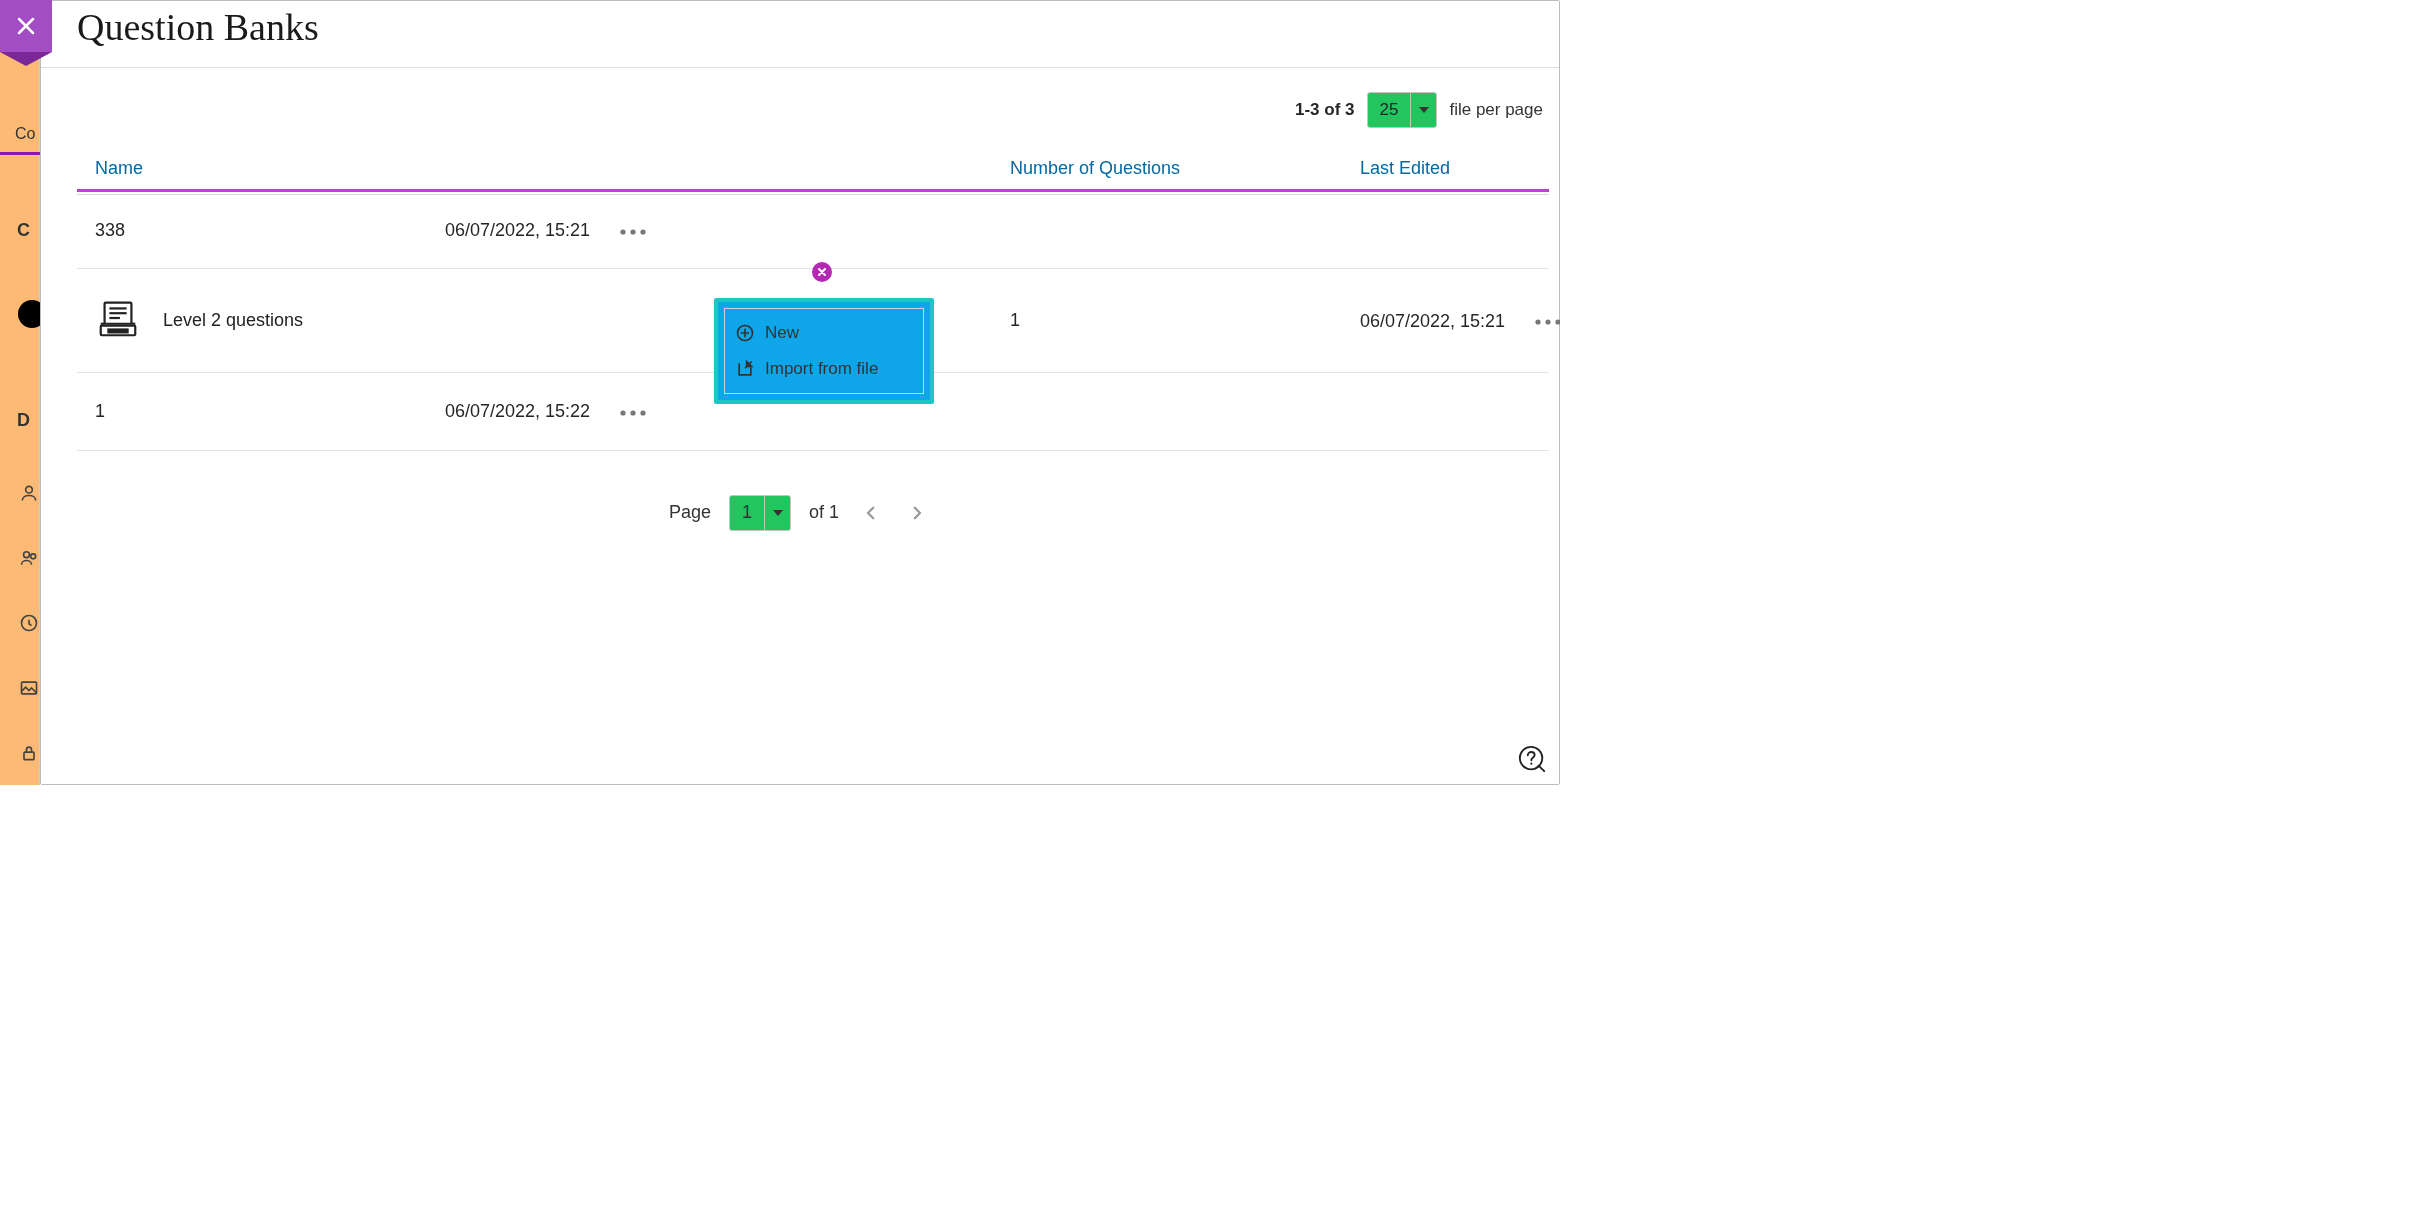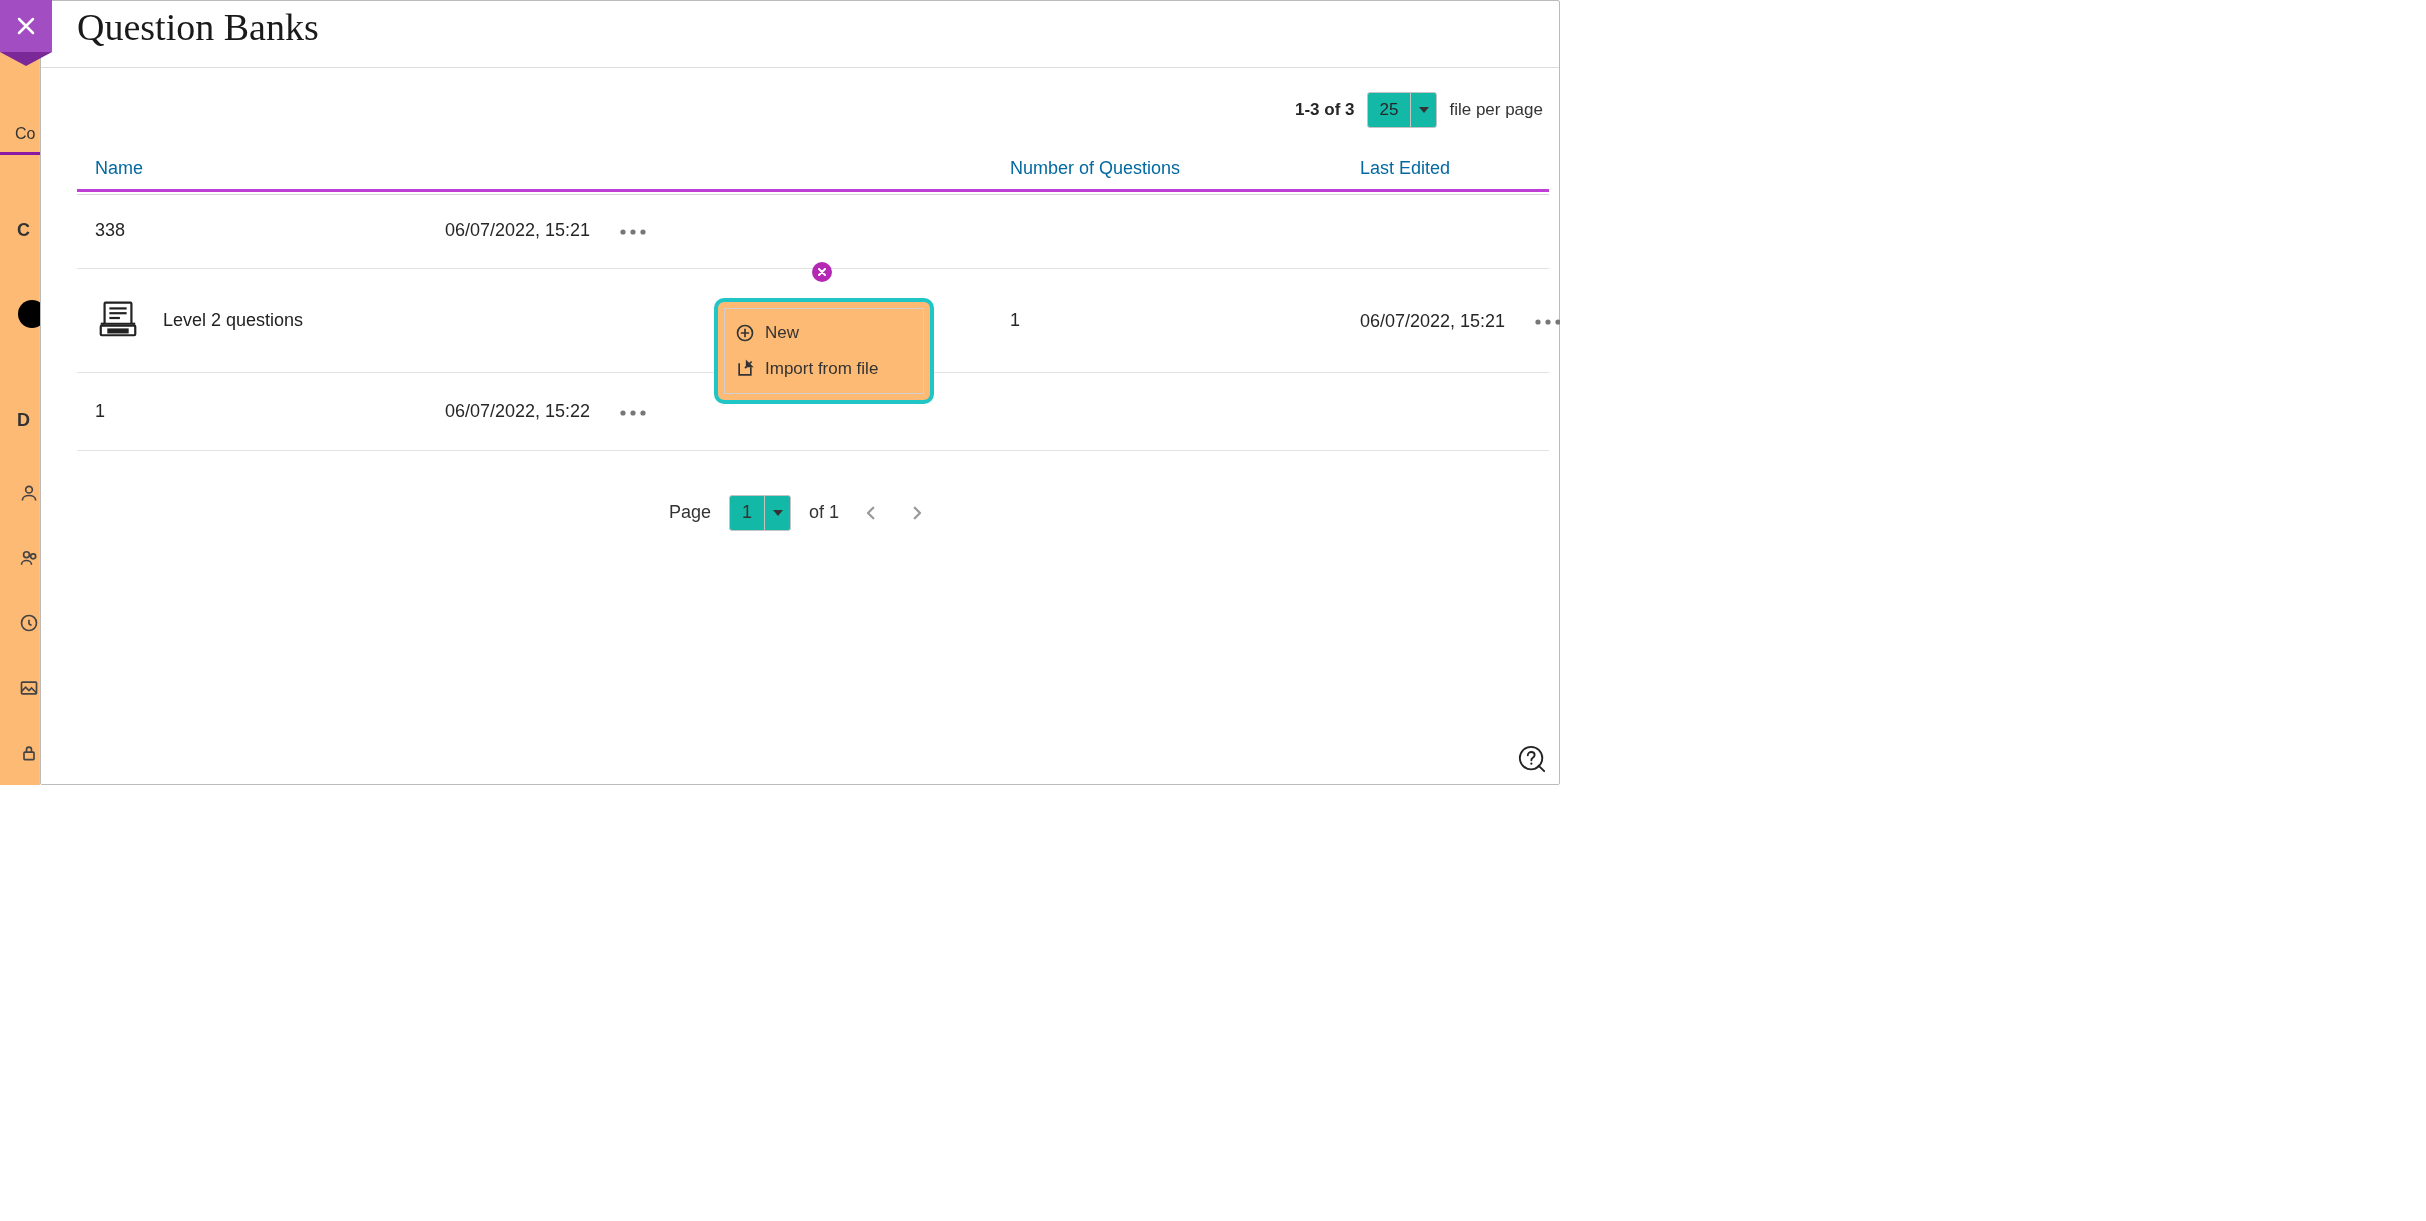--- a/index.html
+++ b/index.html
@@ -102,21 +102,21 @@
     gap: 12px;
     padding: 24px 10px 10px 0;
     font-size: 17px;
   }
   .count-label { font-weight: 700; }
   .select-box {
     display: inline-flex; align-items: stretch;
     border: 1px solid #c4c4c4;
     border-radius: 3px;
     height: 36px;
-    background: #14b8a6;
+    background: #22c55e;
     cursor: pointer;
   }
   .select-box .val {
     padding: 6px 12px; display: flex; align-items: center;
   }
   .select-box .caret {
     border-left: 1px solid #c4c4c4;
     width: 26px; display: flex; align-items: center; justify-content: center;
   }
   .select-box .caret::after {
@@ -165,24 +165,24 @@
   .qbank-icon svg { width: 46px; height: 46px; }
   .row-link { color: #222; }
 
   
   .popover {
     position: absolute;
     top: 298px;
     left: 714px;
     width: 220px;
     border: 4px solid #20c5c5;
-    background: #fdba74;
+    background: #0ea5e9;
     padding: 6px;
     z-index: 10;
-    border-radius: 10px;
+    border-radius: 2px;
   }
   .popover-inner {
     border: 1px solid #d0d0d0;
     padding: 6px 4px;
   }
   .menu-item {
     display: flex; align-items: center; gap: 10px;
     padding: 8px 6px;
     font-size: 17px;
     color: #333;

